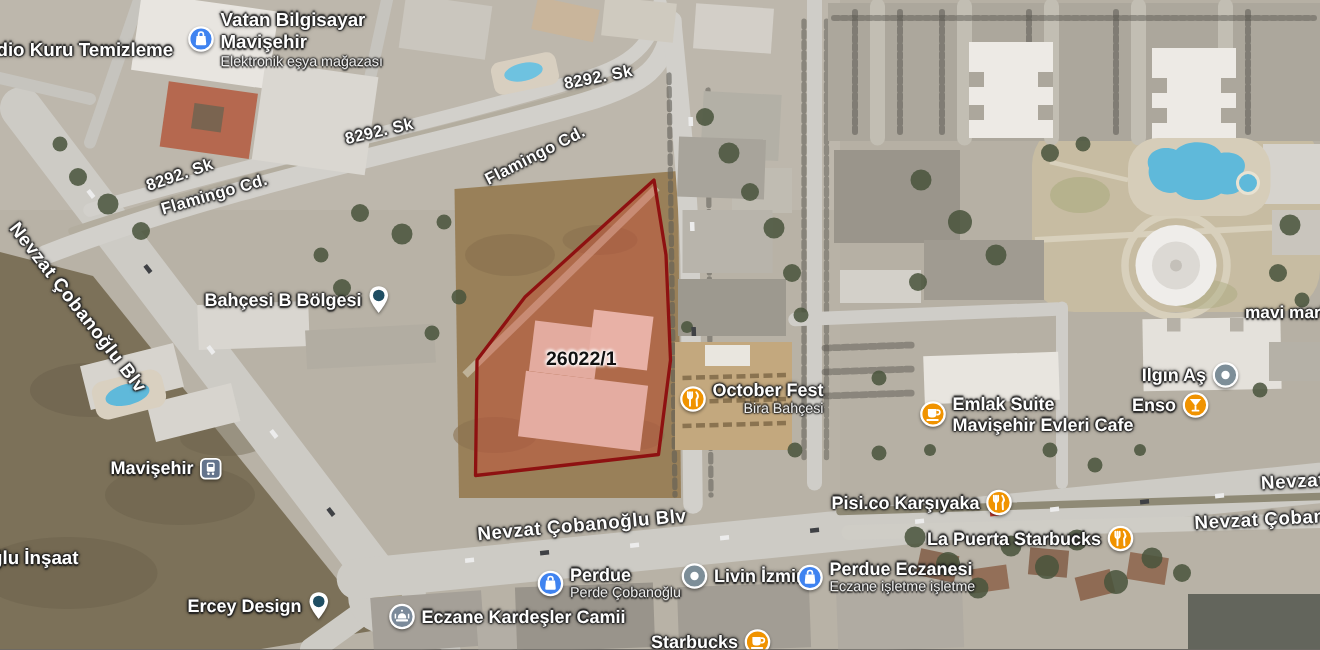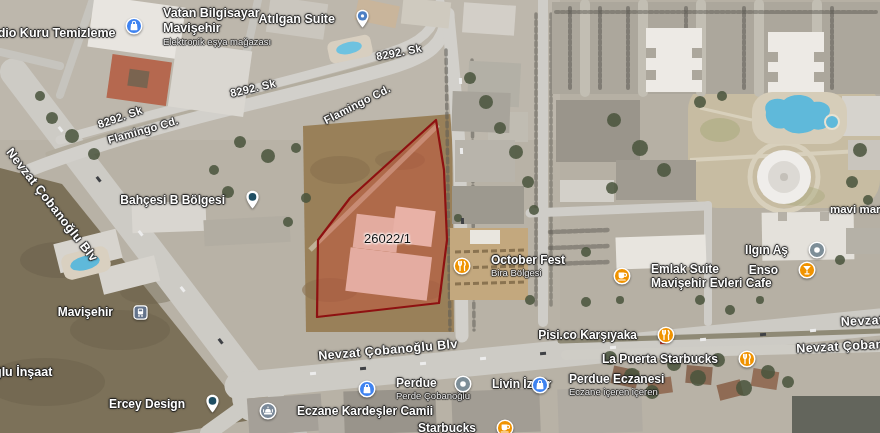--- a/index.html
+++ b/index.html
@@ -9,40 +9,41 @@
   }
   .map svg.base{position:absolute;left:0;top:0;}
   .labels{position:absolute;inset:0;}
   .street{
     position:absolute;transform:translate(-50%,-50%) rotate(var(--r,0deg));
     color:#fff;font-size:11px;font-weight:700;letter-spacing:.3px;white-space:nowrap;
     text-shadow:-1px 0 1px rgba(40,40,40,.95),1px 0 1px rgba(40,40,40,.95),
       0 -1px 1px rgba(40,40,40,.95),0 1px 1px rgba(40,40,40,.95),0 0 3px rgba(0,0,0,.75);
   }
   .street.big{font-size:12.5px;letter-spacing:.4px;}
-  .poi{position:absolute;display:flex;align-items:center;gap:20px;white-space:nowrap;cursor:pointer;}
+  .poi{position:absolute;display:flex;align-items:center;gap:4px;white-space:nowrap;cursor:pointer;}
   .poi .lbl{display:flex;flex-direction:column;line-height:1.18;}
   .poi.rev .lbl{align-items:flex-end;text-align:right;}
   .t1{
     color:#fff;font-size:12px;font-weight:600;
     text-shadow:-1px 0 1px rgba(30,30,30,.95),1px 0 1px rgba(30,30,30,.95),
       0 -1px 1px rgba(30,30,30,.95),0 1px 1px rgba(30,30,30,.95),0 0 3px rgba(0,0,0,.7);
   }
   .t2{
     color:#ececec;font-size:9.5px;font-weight:400;
     text-shadow:-1px 0 1px rgba(30,30,30,.95),1px 0 1px rgba(30,30,30,.95),
       0 -1px 1px rgba(30,30,30,.95),0 1px 1px rgba(30,30,30,.95);
+    text-align:right;
   }
   .txtonly{
     position:absolute;color:#fff;font-size:12.5px;font-weight:600;white-space:nowrap;
     text-shadow:-1px 0 1px rgba(30,30,30,.95),1px 0 1px rgba(30,30,30,.95),
       0 -1px 1px rgba(30,30,30,.95),0 1px 1px rgba(30,30,30,.95),0 0 3px rgba(0,0,0,.7);
   }
   .parcel-label{
-    position:absolute;color:#111;font-size:13px;font-weight:400;white-space:nowrap;
+    position:absolute;color:#111;font-size:13px;font-weight:700;white-space:nowrap;
     text-shadow:0 0 2px #fff,0 0 3px #fff,1px 1px 2px rgba(255,255,255,.9),-1px -1px 2px rgba(255,255,255,.9);
   }
   .ic{display:block;width:18px;height:18px;filter:drop-shadow(0 1px 1px rgba(0,0,0,.45));}
   .pin{display:block;width:15px;height:20px;filter:drop-shadow(0 1px 1px rgba(0,0,0,.45));}
   .badge{display:block;width:15px;height:15px;filter:drop-shadow(0 1px 1px rgba(0,0,0,.45));}
 </style>
 </head>
 <body>
 
 <div class="map">
@@ -272,32 +273,20 @@
             <path d="M7.4 7V5.9a1.6 1.6 0 0 1 3.2 0V7" fill="none" stroke="#fff" stroke-width="1.1"></path>
           </svg>
         </span>
       <span class="lbl">
         <span class="t1" style="font-size:12.5px">Vatan Bilgisayar</span>
         <span class="t1" style="font-size:12.5px">Mavişehir</span>
         <span class="t2">Elektronik eşya mağazası</span>
       </span>
     </div>
 
-    <div class="poi rev" style="right:510px;top:9px">
-      <span class="lbl">
-          <span class="t1" style="font-size:12.5px">Atılgan Suite</span>
-        </span>
-      <span>
-          <svg class="pin" viewBox="0 0 18 24">
-            <path d="M9 1C4.7 1 1.6 4.1 1.6 8.3c0 5.5 7.4 14 7.4 14s7.4-8.5 7.4-14C16.4 4.1 13.3 1 9 1z" fill="#fff"></path>
-            <circle cx="9" cy="8.3" r="5.6" fill="#4C7FC4"></circle>
-            <circle cx="9" cy="8.3" r="2" fill="#fff"></circle>
-          </svg>
-        </span>
-    </div>
 
     <div class="poi rev" style="right:620px;top:190px">
       <span class="lbl">
           <span class="t1">Bahçesi B Bölgesi</span>
         </span>
       <span>
           <svg class="pin" viewBox="0 0 18 24">
             <path d="M9 1C4.7 1 1.6 4.1 1.6 8.3c0 5.5 7.4 14 7.4 14s7.4-8.5 7.4-14C16.4 4.1 13.3 1 9 1z" fill="#fff"></path>
             <circle cx="9" cy="8.3" r="4.6" fill="#1F4E63"></circle>
           </svg>
@@ -310,21 +299,21 @@
             <circle cx="9" cy="9" r="7.8" fill="#F09300" stroke="#fff" stroke-width="1.5"></circle>
             <g stroke="#fff" stroke-width="1.3" stroke-linecap="round" fill="none">
               <path d="M7 4.5v9"></path>
               <path d="M5.6 4.5v2.6a1.4 1.4 0 0 0 2.8 0V4.5"></path>
               <path d="M11.2 4.5c1.2 1.5 1.3 3.4.2 4.6l.2 4.4"></path>
             </g>
           </svg>
         </span>
       <span class="lbl">
         <span class="t1">October Fest</span>
-        <span class="t2">Bira Bölgesi</span>
+        <span class="t2">Bira Bahçesi</span>
       </span>
     </div>
 
     <div class="poi" style="left:613px;top:262px">
       <span>
           <svg class="ic" viewBox="0 0 18 18">
             <circle cx="9" cy="9" r="7.8" fill="#F09300" stroke="#fff" stroke-width="1.5"></circle>
             <path d="M5.6 5.6h5.6v3.6a2.2 2.2 0 0 1-2.2 2.2H7.8a2.2 2.2 0 0 1-2.2-2.2z" fill="#fff"></path>
             <path d="M11.2 6.4h.9a1.5 1.5 0 0 1 0 3h-.9" fill="none" stroke="#fff" stroke-width="1.1"></path>
             <path d="M5.2 13h7" stroke="#fff" stroke-width="1.2" stroke-linecap="round"></path>
@@ -341,21 +330,21 @@
           <span class="t1">Ilgın Aş</span>
         </span>
       <span>
           <svg class="ic" viewBox="0 0 18 18">
             <circle cx="9" cy="9" r="7.8" fill="#7D8E98" stroke="#fff" stroke-width="1.5"></circle>
             <circle cx="9" cy="9" r="2.8" fill="#fff"></circle>
           </svg>
         </span>
     </div>
 
-    <div class="poi rev" style="right:64px;top:261px">
+    <div class="poi rev" style="right:74px;top:261px">
       <span class="lbl">
           <span class="t1">Enso</span>
         </span>
       <span>
           <svg class="ic" viewBox="0 0 18 18">
             <circle cx="9" cy="9" r="7.8" fill="#F09300" stroke="#fff" stroke-width="1.5"></circle>
             <path d="M5.2 5h7.6L9 9.6z" fill="#fff"></path>
             <path d="M9 9.4v3" stroke="#fff" stroke-width="1.2"></path>
             <path d="M7 12.8h4" stroke="#fff" stroke-width="1.2" stroke-linecap="round"></path>
           </svg>
@@ -423,21 +412,21 @@
     <div class="poi" style="left:531px;top:372px">
       <span>
           <svg class="ic" viewBox="0 0 18 18">
             <circle cx="9" cy="9" r="7.8" fill="#3F83F0" stroke="#fff" stroke-width="1.5"></circle>
             <path d="M6 7h6l.5 5.2a.9.9 0 0 1-.9 1H6.4a.9.9 0 0 1-.9-1z" fill="#fff"></path>
             <path d="M7.4 7V5.9a1.6 1.6 0 0 1 3.2 0V7" fill="none" stroke="#fff" stroke-width="1.1"></path>
           </svg>
         </span>
       <span class="lbl">
         <span class="t1">Perdue Eczanesi</span>
-        <span class="t2">Eczane içeren içeren</span>
+        <span class="t2">Eczane işletme işletme</span>
       </span>
     </div>
 
     <div class="poi rev" style="right:366px;top:419px">
       <span class="lbl">
           <span class="t1">Starbucks</span>
         </span>
       <span>
           <svg class="ic" viewBox="0 0 18 18">
             <circle cx="9" cy="9" r="7.8" fill="#F09300" stroke="#fff" stroke-width="1.5"></circle>

